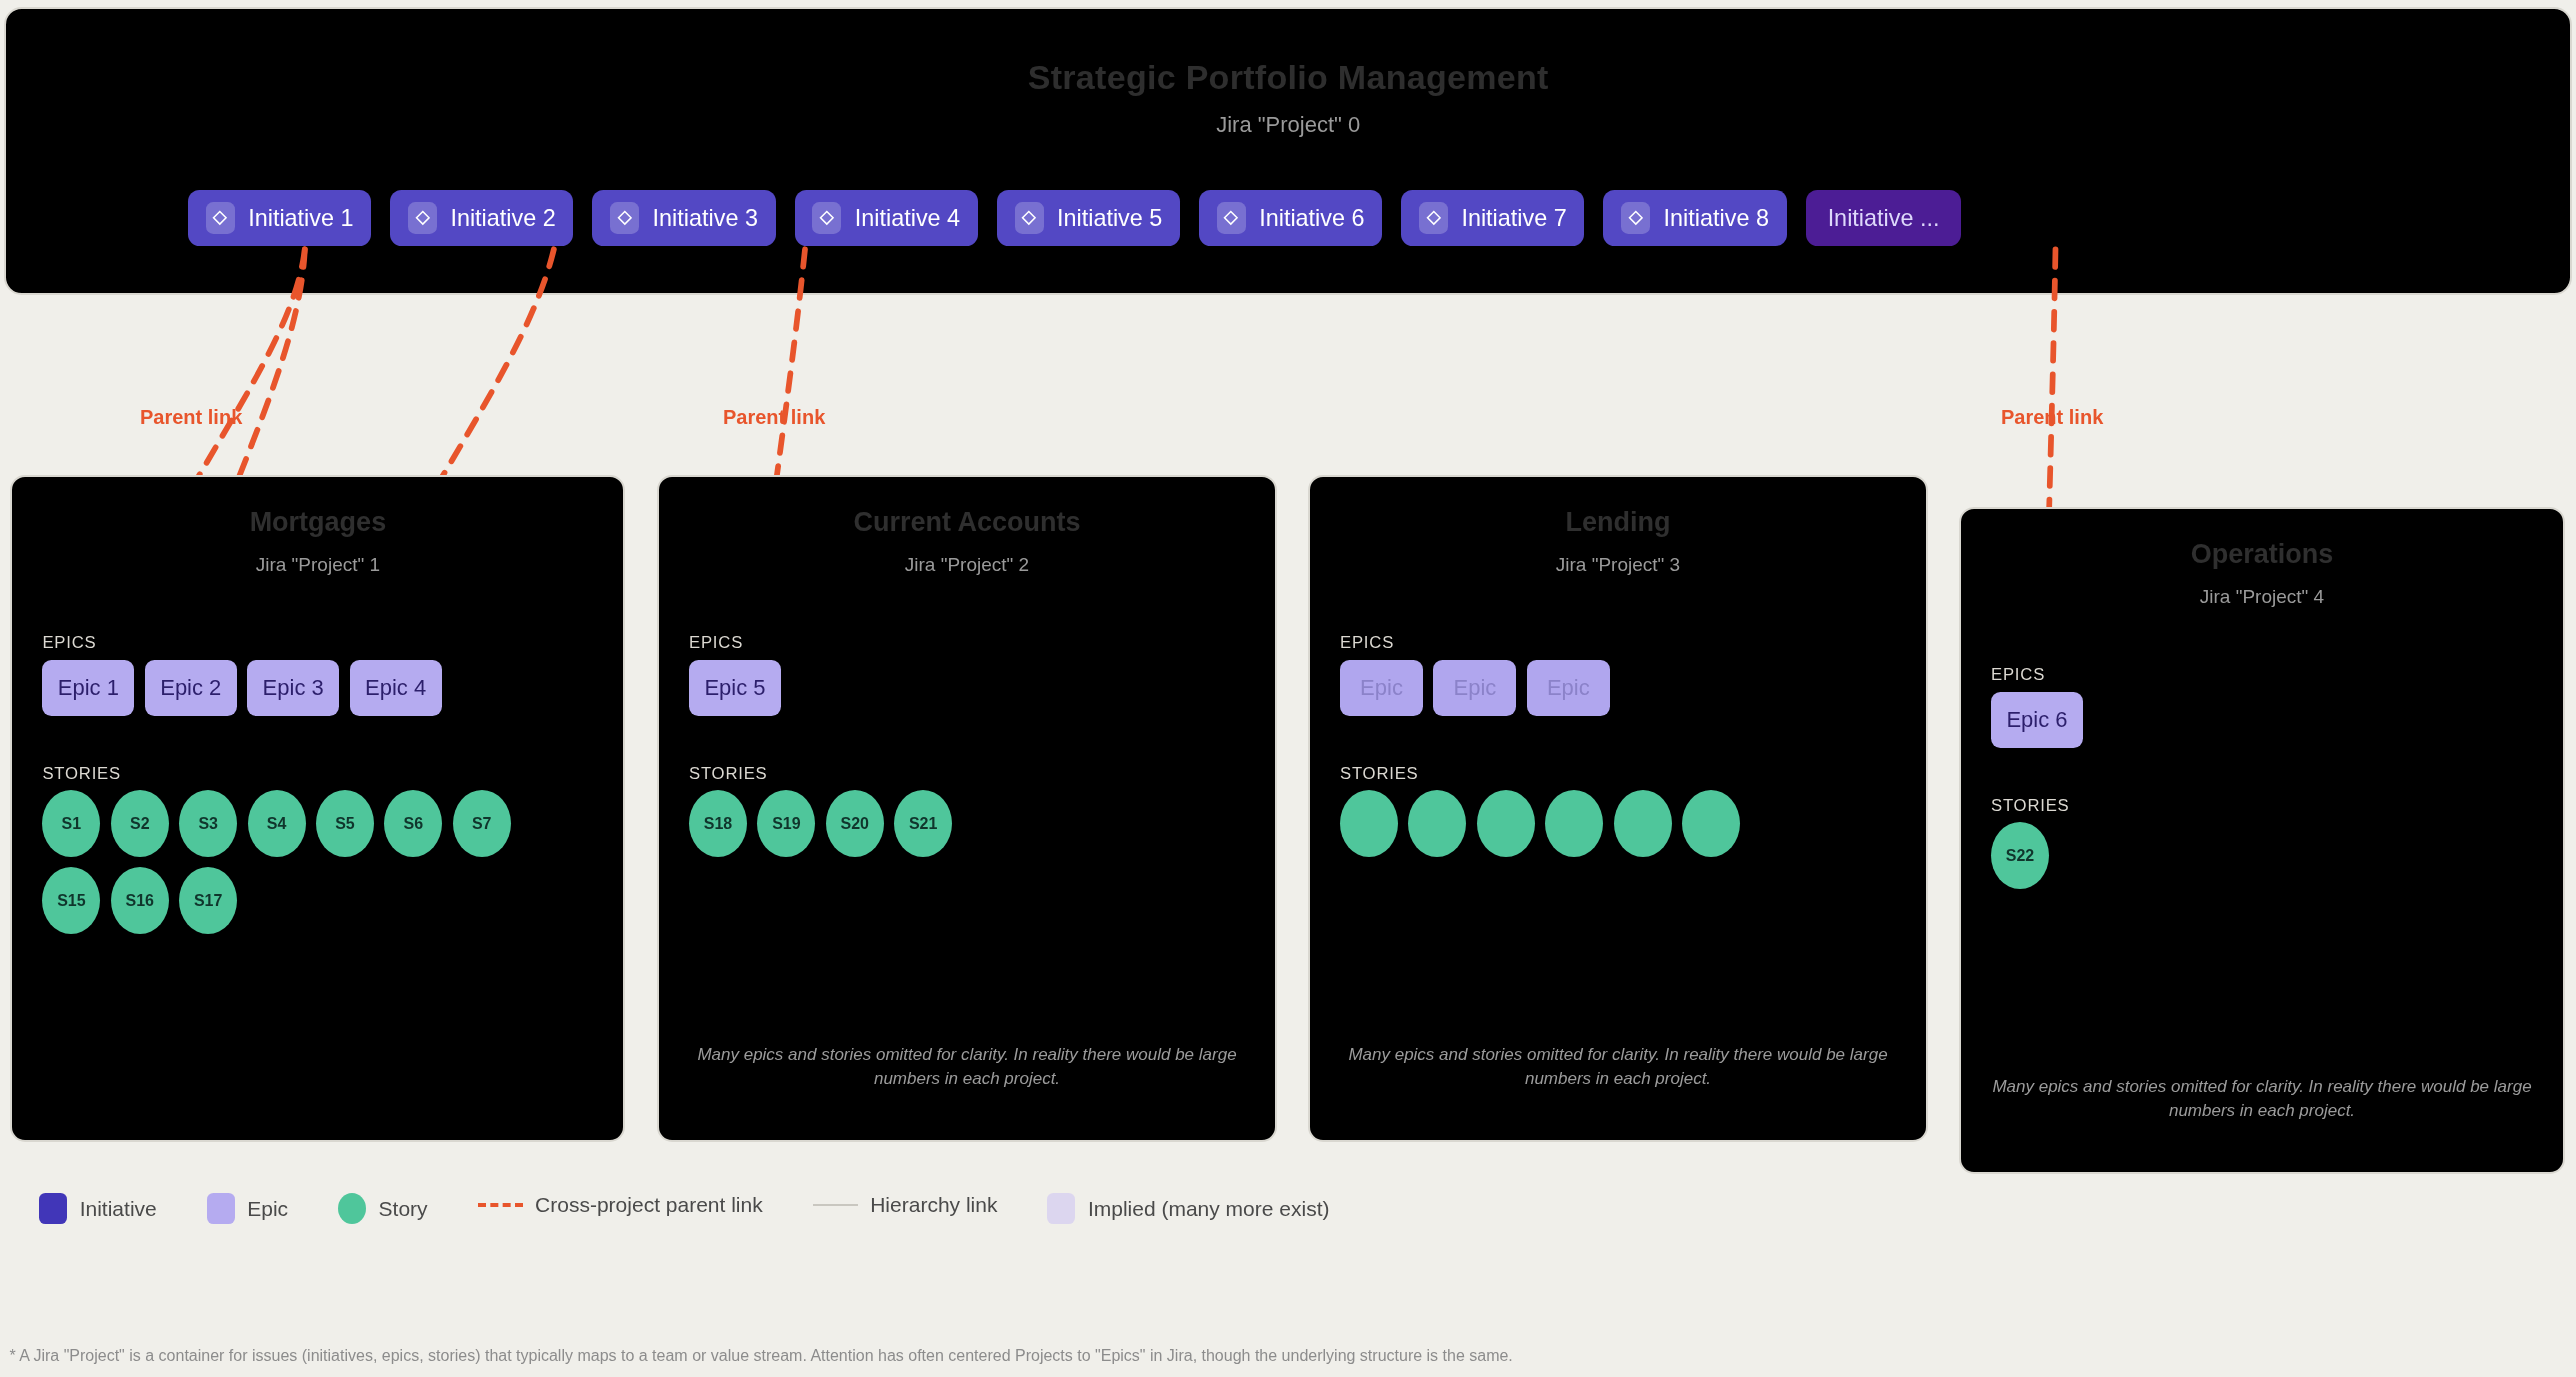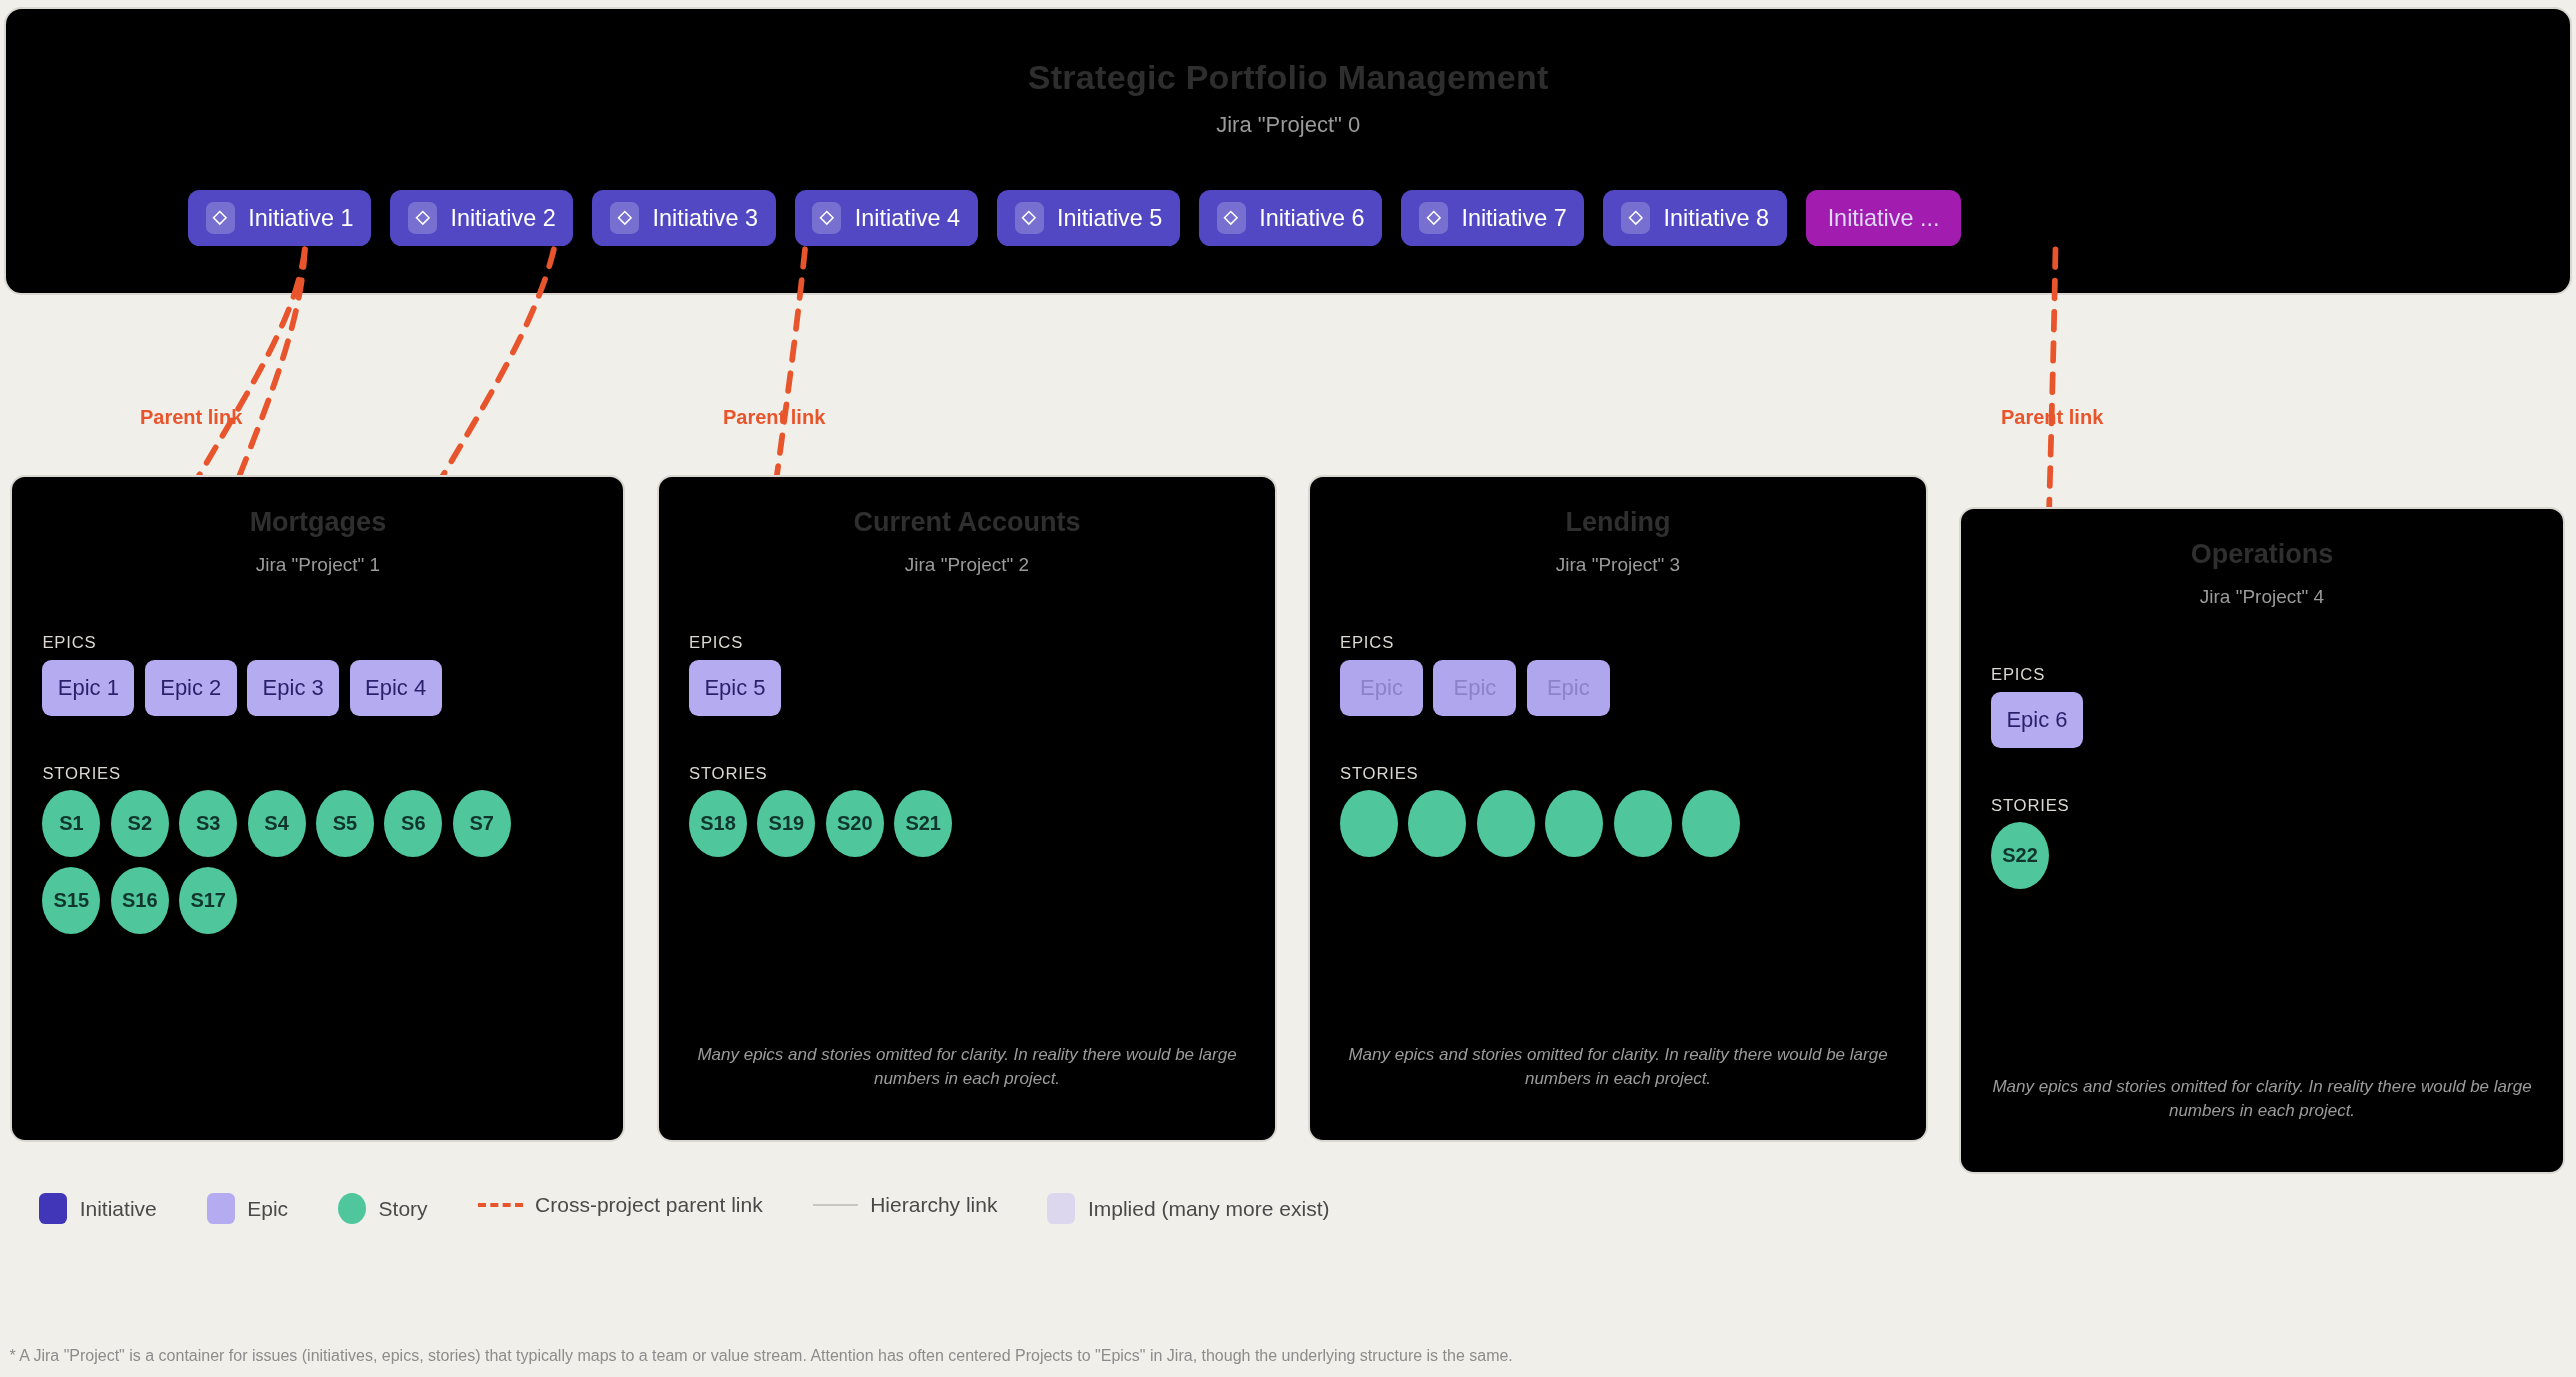--- a/index.html
+++ b/index.html
@@ -58,21 +58,21 @@
   }
   .chip-icon {
     width: 29px; height: 32px;
     border-radius: 7.3px;
     background: rgba(255,255,255,.22);
     display: flex; align-items: center; justify-content: center;
     flex: 0 0 auto;
   }
   .chip-icon svg { display:block; }
   .chip.implied {
-    background: #a21caf;
+    background: #4c1d95;
     padding: 0 22px;
   }
   .chip.implied .chip-label { color: #ded9fb; }
 
   
   .plink-label {
     position: absolute;
     font-size: 20px;
     font-weight: bold;
     color: #e8552c;
@@ -134,21 +134,21 @@
   .story-grid {
     position: absolute; left: 30px; top: 313px;
     display: flex; flex-direction: column; gap: 10.4px;
   }
   .story-line { display: flex; gap: 10.4px; }
   .story {
     width: 58px; height: 67px;
     border-radius: 50%;
     background: #4fc69b;
     display: flex; align-items: center; justify-content: center;
-    font-size: 20px; font-weight: bold;
+    font-size: 16px; font-weight: bold;
     color: #10352c;
   }
   .story.implied { color: transparent; }
 
   .omit-note {
     position: absolute;
     left: 31px; right: 31px;
     bottom: 48px;
     text-align: center;
     font-style: italic;

